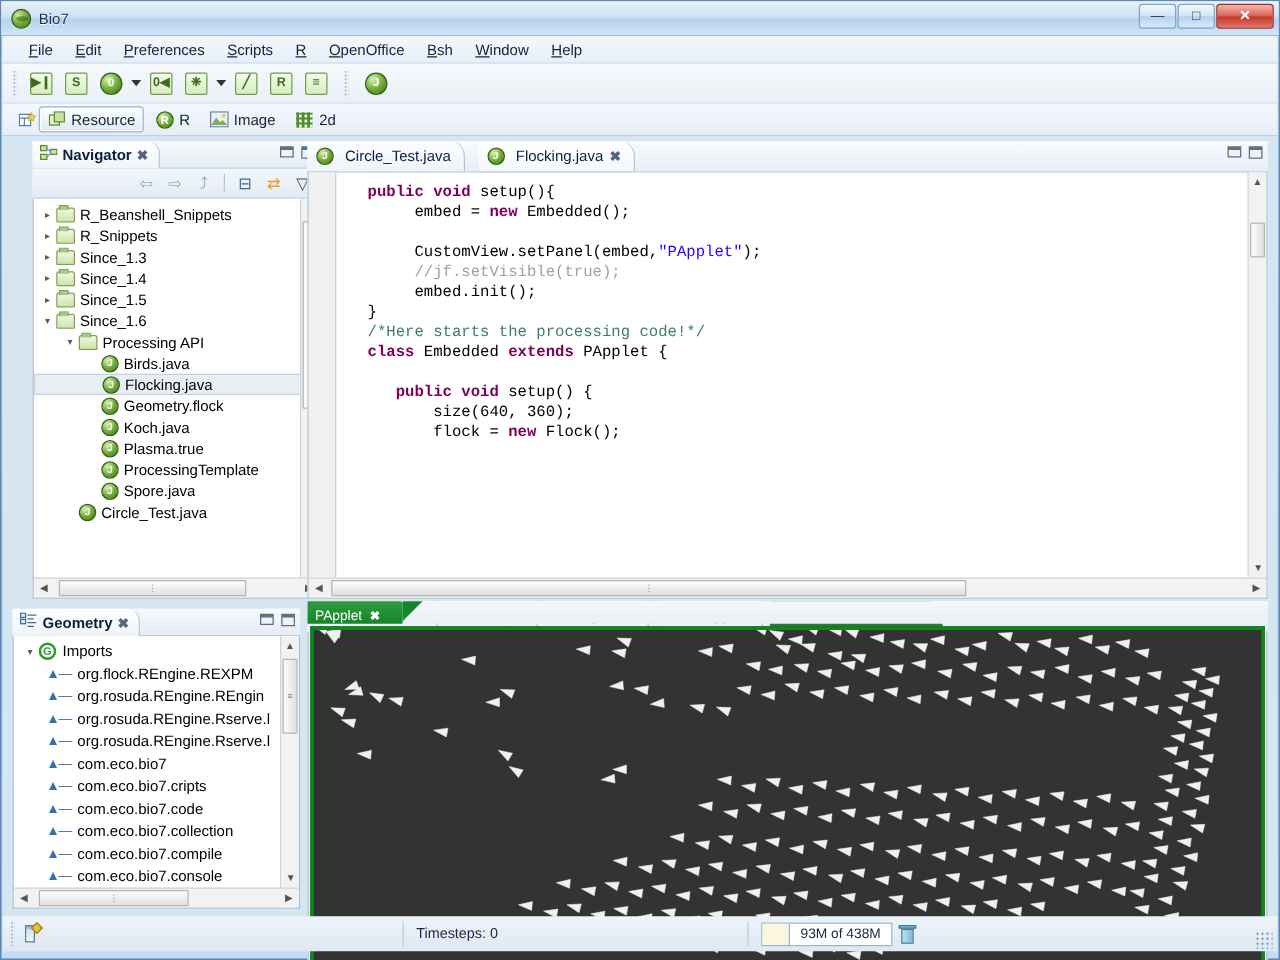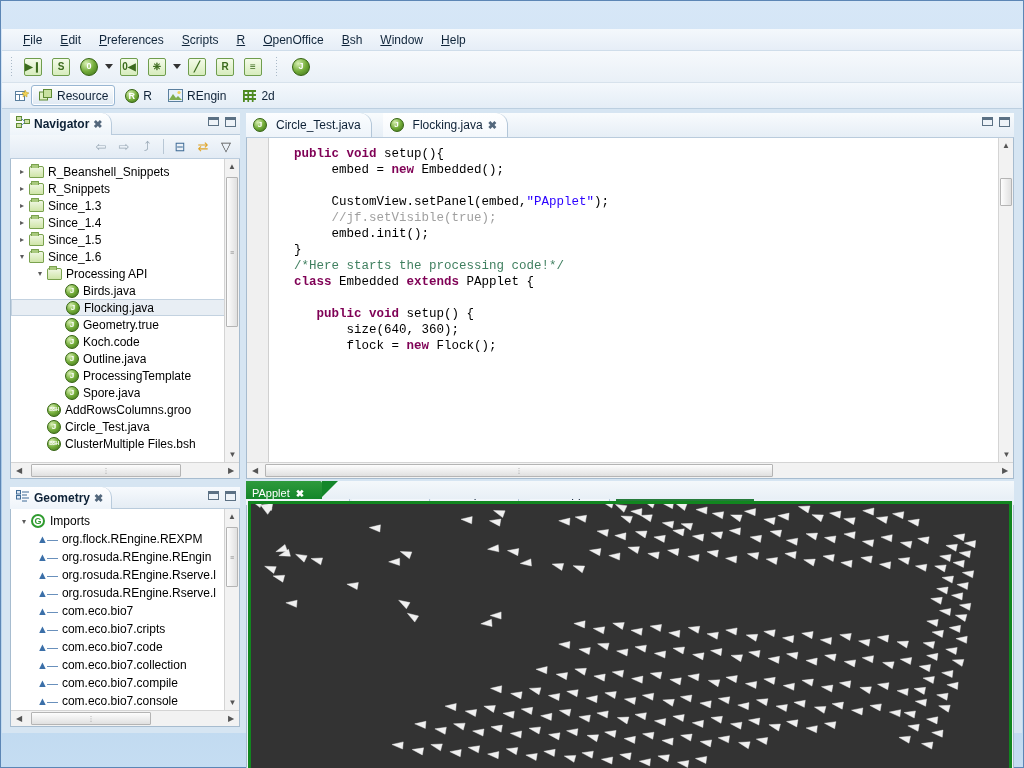--- a/index.html
+++ b/index.html
@@ -142,21 +142,21 @@
     border-top-right-radius:10px;
     font-size:12px; color:#0d2136; font-weight:bold;
   }
   .vtab-x { font-size:11px; color:#53677c; font-weight:bold; }
   .view-ctrls { position:absolute; right:4px; top:4px; display:flex; gap:6px; }
   .vc-min { width:11px;height:9px;border:1px solid #5c7184; border-top-width:3px; background:#eef3f8; }
   .vc-max { width:11px;height:10px;border:1px solid #5c7184; border-top-width:3px; background:#eef3f8; }
   .view-body { position:absolute; left:0; right:0; bottom:0; background:#fff; border:1px solid #a7bccf; border-top:none; }
 
   
-  #navigator { left:8px; top:4px; width:230px; height:366px; }
+  #navigator { left:24px; top:4px; width:230px; height:366px; }
   #nav-toolbar {
     position:absolute; left:0; top:22px; width:100%; height:24px;
     background:linear-gradient(180deg,#f3f7fb 0%,#e2ebf4 100%);
     display:flex; align-items:center; justify-content:flex-end; gap:3px; padding-right:4px;
     border-bottom:1px solid #bccdde;
   }
   .nav-ib { width:20px;height:19px;display:flex;align-items:center;justify-content:center;border:1px solid transparent;border-radius:2px; }
   .nav-sep { width:1px;height:15px;background:#b8c7d5;margin:0 3px; }
   #nav-body { top:46px; height:320px; overflow:hidden; }
   .tree { padding:4px 0 0 0; font-size:12px; color:#000; }
@@ -275,20 +275,29 @@
   #mem-trash .can { position:absolute; left:2px; top:3px; width:10px; height:12px; background:linear-gradient(90deg,#bfe0ef,#7fb8d6); border:1px solid #3f7e9e; }
   #sb-resize { position:absolute; right:4px; bottom:2px; width:14px; height:14px;
     background-image: radial-gradient(circle, #8aa3b8 1px, transparent 1px);
     background-size: 4px 4px; }
 </style>
 </head>
 <body>
 
 <div id="window">
 
+  <div id="titlebar">
+    <div id="app-icon"></div>
+    <div id="title-text">Bio7</div>
+    <div class="wbtns">
+      <div class="wbtn">—</div>
+      <div class="wbtn">□</div>
+      <div class="wbtn close">✕</div>
+    </div>
+  </div>
 
   <div id="menubar">
       <div class="menu-item"><u>F</u>ile</div>
       <div class="menu-item"><u>E</u>dit</div>
       <div class="menu-item"><u>P</u>references</div>
       <div class="menu-item"><u>S</u>cripts</div>
       <div class="menu-item"><u>R</u></div>
       <div class="menu-item"><u>O</u>penOffice</div>
       <div class="menu-item"><u>B</u>sh</div>
       <div class="menu-item"><u>W</u>indow</div>
@@ -361,21 +370,21 @@
           <span>R</span>
         </div>
         <div class="persp-item">
           <span class="p-ico">
             <svg width="15" height="13">
               <rect x="0.5" y="0.5" width="14" height="12" fill="#e8f1fa" stroke="#5a7f9e"></rect>
               <path d="M1 11 L5 5 L8 9 L10 7 L14 11 Z" fill="#7fae4f"></path>
               <circle cx="11" cy="3.5" r="1.6" fill="#f0d05a"></circle>
             </svg>
           </span>
-          <span>REngin</span>
+          <span>Image</span>
         </div>
         <div class="persp-item">
           <span class="p-ico">
             <span class="grid2d"></span>
           </span>
           <span>2d</span>
         </div>
       </div>
   </div>
 
@@ -465,56 +474,46 @@
               <span class="tlabel">Birds.java</span>
             </div>
             <div class="trow sel" style="padding-left: 40px;">
               <span class="twist"></span>
               <span class="jico">J</span>
               <span class="tlabel">Flocking.java</span>
             </div>
             <div class="trow" style="padding-left: 40px;">
               <span class="twist"></span>
               <span class="jico">J</span>
-              <span class="tlabel">Geometry.true</span>
+              <span class="tlabel">Geometry.flock</span>
             </div>
             <div class="trow" style="padding-left: 40px;">
               <span class="twist"></span>
               <span class="jico">J</span>
-              <span class="tlabel">Koch.code</span>
+              <span class="tlabel">Koch.java</span>
             </div>
             <div class="trow" style="padding-left: 40px;">
               <span class="twist"></span>
               <span class="jico">J</span>
-              <span class="tlabel">Outline.java</span>
+              <span class="tlabel">Plasma.true</span>
             </div>
             <div class="trow" style="padding-left: 40px;">
               <span class="twist"></span>
               <span class="jico">J</span>
               <span class="tlabel">ProcessingTemplate</span>
             </div>
             <div class="trow" style="padding-left: 40px;">
               <span class="twist"></span>
               <span class="jico">J</span>
               <span class="tlabel">Spore.java</span>
             </div>
             <div class="trow" style="padding-left: 22px;">
               <span class="twist"></span>
-              <span class="jico bshico">BSH</span>
-              <span class="tlabel">AddRowsColumns.groo</span>
-            </div>
-            <div class="trow" style="padding-left: 22px;">
-              <span class="twist"></span>
               <span class="jico">J</span>
               <span class="tlabel">Circle_Test.java</span>
-            </div>
-            <div class="trow" style="padding-left: 22px;">
-              <span class="twist"></span>
-              <span class="jico bshico">BSH</span>
-              <span class="tlabel">ClusterMultiple Files.bsh</span>
             </div>
           </div>
         <div class="vsb">
           <div class="vsb-up">▲</div>
           <div class="vsb-thumb" style="top:18px;height:150px;">≡</div>
           <div class="vsb-dn" style="position:absolute;bottom:16px;width:15px;">▼</div>
         </div>
         <div class="hsb">
           <div class="hsb-l">◀</div>
           <div class="hsb-track">
@@ -977,14 +976,33 @@
               <polygon points="0,0 11,3.6 0,7.2" fill="#f0f0f0" stroke="#f0f0f0" stroke-width="0.4" transform="translate(693.1,233.8) rotate(186)"></polygon>
               <polygon points="0,0 11,3.6 0,7.2" fill="#f0f0f0" stroke="#f0f0f0" stroke-width="0.4" transform="translate(659.7,239.8) rotate(192)"></polygon>
               <polygon points="0,0 11,3.6 0,7.2" fill="#f0f0f0" stroke="#f0f0f0" stroke-width="0.4" transform="translate(682.5,245.7) rotate(190)"></polygon>
             </svg>
         </div>
       </div>
     </div>
 
   </div>
 
+  <div id="statusbar">
+    <div class="sb-grip"></div>
+    <div id="sb-pin">
+      <div class="bar"></div>
+        <div class="dia"></div>
+    </div>
+    <div class="sb-sep" style="margin-left:290px;"></div>
+    <div id="sb-timesteps">Timesteps: 0</div>
+    <div class="sb-sep" style="margin-left:200px;"></div>
+    <div id="sb-mem">
+      <div id="mem-bar"></div>
+      <div id="mem-text">93M of 438M</div>
+    </div>
+    <div id="mem-trash">
+      <div class="lid"></div>
+        <div class="can"></div>
+    </div>
+    <div id="sb-resize"></div>
+  </div>
 
 </div>
 
 </body></html>

